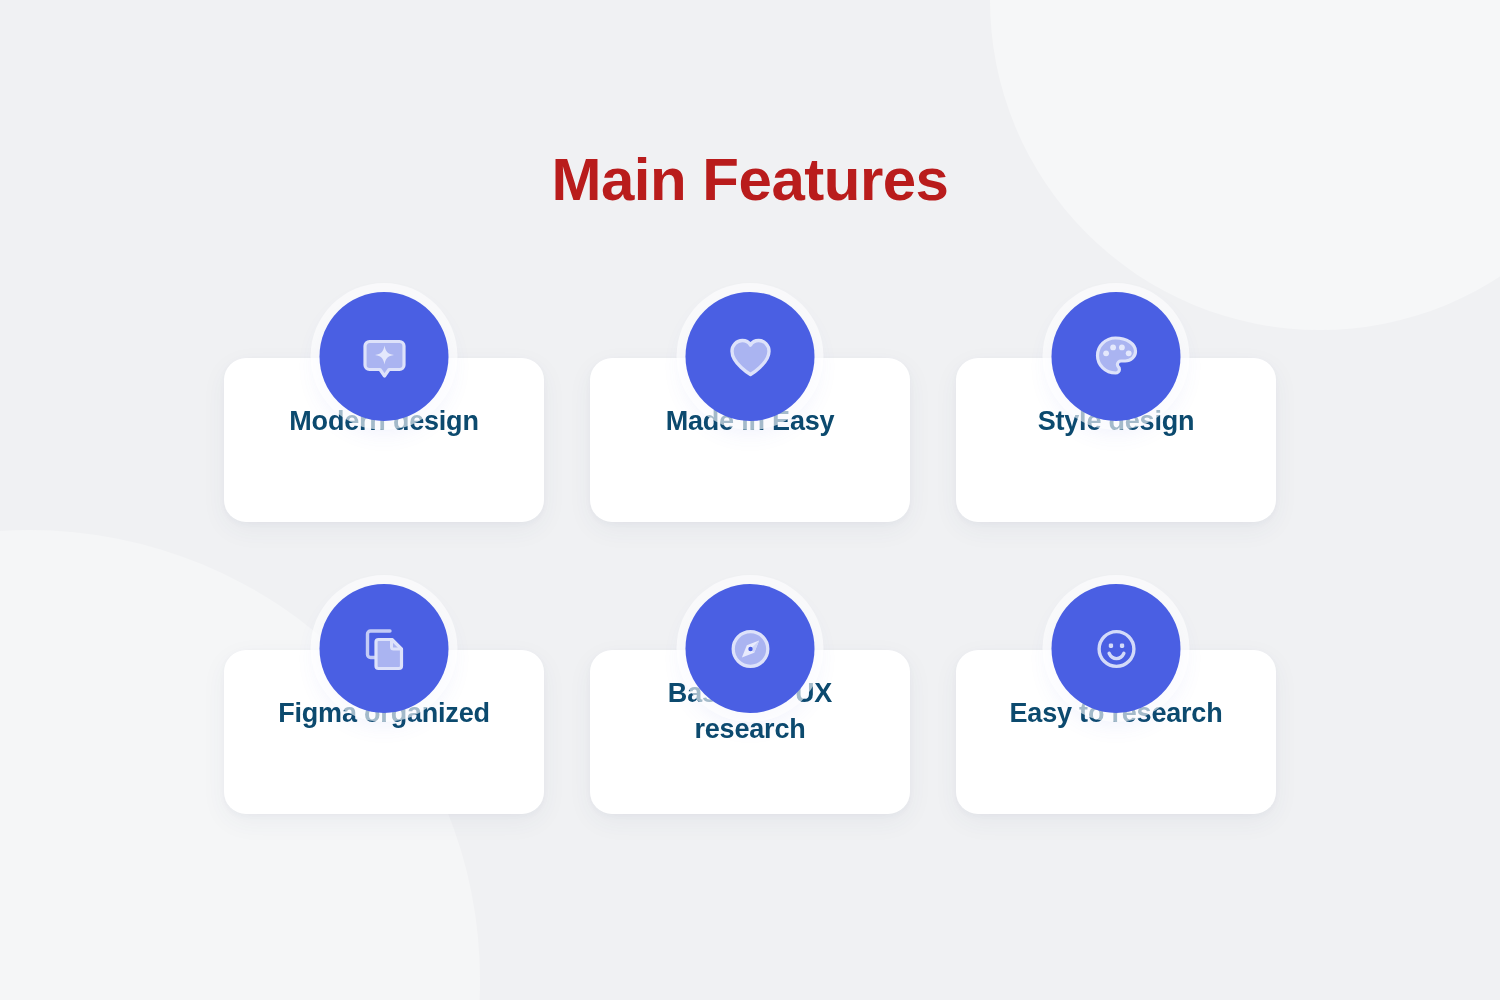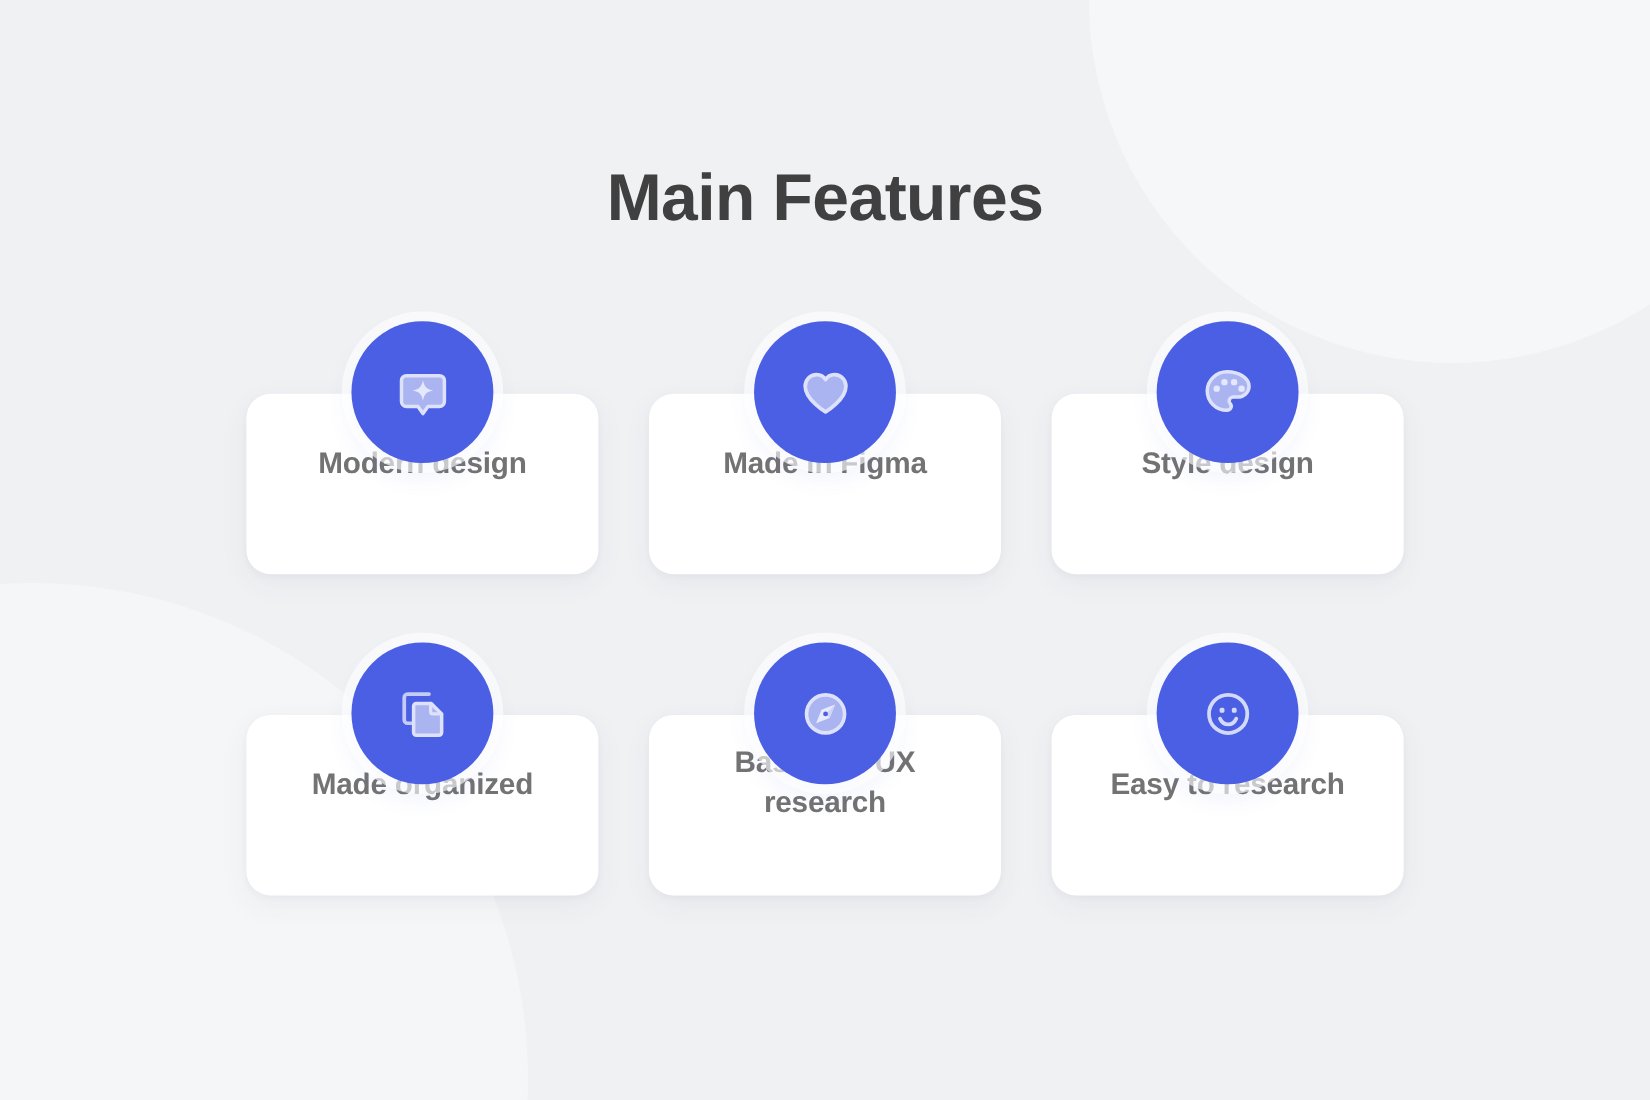--- a/index.html
+++ b/index.html
@@ -52,21 +52,21 @@
 
   .title{
     position:absolute;
     top:145px;
     left:0;
     width:1500px;
     text-align:center;
     font-size:60px;
     font-weight:bold;
     letter-spacing:-0.5px;
-    color:#404040;
+    color:#b91c1c;
     font-family:"Liberation Sans", sans-serif;
   }
 
   .grid{
     position:absolute;
     top:292px;
     left:0;
     width:1500px;
     display:flex;
     flex-direction:column;
@@ -117,21 +117,21 @@
     position:absolute;
     left:0;
     right:0;
     top:112px;
     padding:0 16px;
     text-align:center;
     font-size:27px;
     font-weight:bold;
     line-height:1.32;
     letter-spacing:-0.2px;
-    color:#737373;
+    color:#0c4a6e;
     white-space:pre-line;
     font-family:"Liberation Sans", sans-serif;
   }
   .card-label.two-line{ top:92px; }
 </style>
 </head>
 <body>
 
 <div class="bg-layer">
   <div class="blob-tr"></div>
@@ -157,21 +157,21 @@
         <div class="card-label">Modern design</div>
       </div>
 
       <div class="card-wrap">
         <div class="card"></div>
         <div class="icon-badge">
           <svg width="56" height="56" viewBox="0 0 56 56" fill="none">
             <path d="M28 45.5S9.5 34.5 9.5 22.2c0-6 4.6-10.7 10.3-10.7 3.5 0 6.6 1.8 8.2 4.6 1.6-2.8 4.7-4.6 8.2-4.6 5.7 0 10.3 4.7 10.3 10.7C46.5 34.5 28 45.5 28 45.5z" fill="#aab4f1" stroke="#dde2fa" stroke-width="3.4" stroke-linejoin="round"></path>
           </svg>
         </div>
-        <div class="card-label">Made in Figma</div>
+        <div class="card-label">Made in Easy</div>
       </div>
 
       <div class="card-wrap">
         <div class="card"></div>
         <div class="icon-badge">
           <svg width="56" height="56" viewBox="0 0 56 56" fill="none">
             <path d="M27 9C17 9 9 16.8 9 26.5c0 9.7 8 17.5 18 17.5 2.3 0 3.9-1.7 3.9-3.6 0-1-.4-1.8-1-2.4-.6-.7-1-1.5-1-2.5 0-1.9 1.6-3.5 3.6-3.5h4.2C42.4 32 47 27.6 47 22.2 47 14.9 38.1 9 27 9z" fill="#aab4f1" stroke="#dde2fa" stroke-width="3.2" stroke-linejoin="round"></path>
             <circle cx="17.6" cy="24.3" r="2.9" fill="#e4e8fc"></circle>
             <circle cx="24.6" cy="18.4" r="2.9" fill="#e4e8fc"></circle>
             <circle cx="33.4" cy="18.4" r="2.9" fill="#e4e8fc"></circle>
@@ -187,21 +187,21 @@
 
       <div class="card-wrap">
         <div class="card"></div>
         <div class="icon-badge">
           <svg width="56" height="56" viewBox="0 0 56 56" fill="none">
             <path d="M18.5 36.5H14a3 3 0 0 1-3-3V13a3 3 0 0 1 3-3h19.5" stroke="#c3cbf6" stroke-width="3.4" stroke-linecap="round" stroke-linejoin="round" fill="none"></path>
             <path d="M22 18.5h13.5L45 28v17a2.5 2.5 0 0 1-2.5 2.5H22a2.5 2.5 0 0 1-2.5-2.5V21A2.5 2.5 0 0 1 22 18.5z" fill="#aab4f1" stroke="#dde2fa" stroke-width="3.2" stroke-linejoin="round"></path>
             <path d="M35 18.5V26a2 2 0 0 0 2 2h7.6" stroke="#dde2fa" stroke-width="3" stroke-linecap="round" stroke-linejoin="round" fill="none"></path>
           </svg>
         </div>
-        <div class="card-label">Made organized</div>
+        <div class="card-label">Figma organized</div>
       </div>
 
       <div class="card-wrap">
         <div class="card"></div>
         <div class="icon-badge">
           <svg width="56" height="56" viewBox="0 0 56 56" fill="none">
             <circle cx="28" cy="28" r="17.3" fill="#aab4f1" stroke="#dde2fa" stroke-width="3.3"></circle>
             <path d="M36.6 19.4 31.7 31.7 19.4 36.6l4.9-12.3 12.3-4.9z" fill="#e8ebfd"></path>
             <path d="M36.6 19.4 31.7 31.7 28 28l8.6-8.6z" fill="#cfd6f9"></path>
             <circle cx="28" cy="28" r="2.2" fill="#4a5fe3"></circle>

